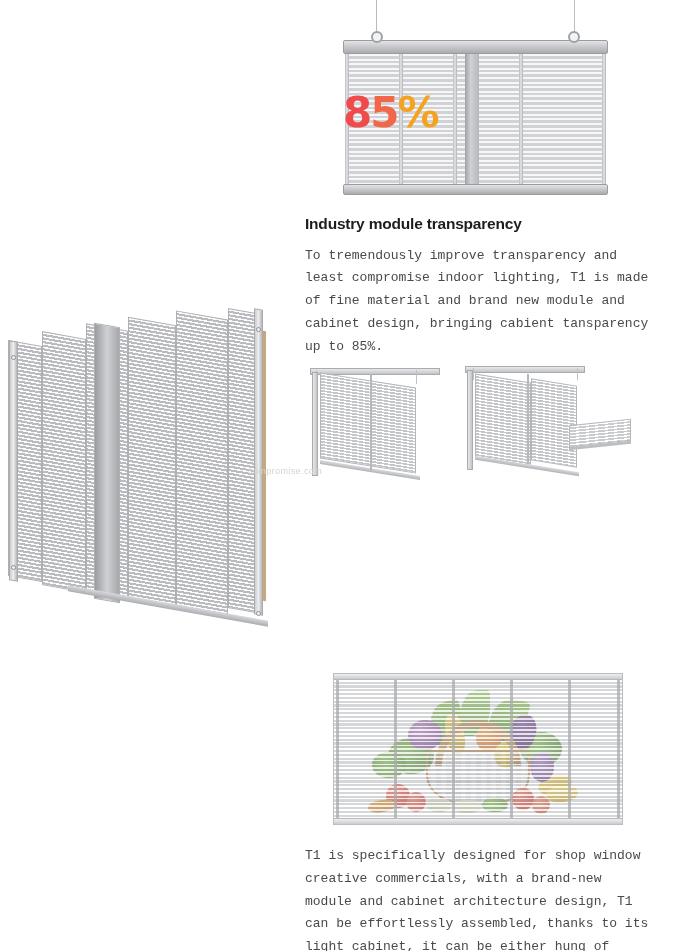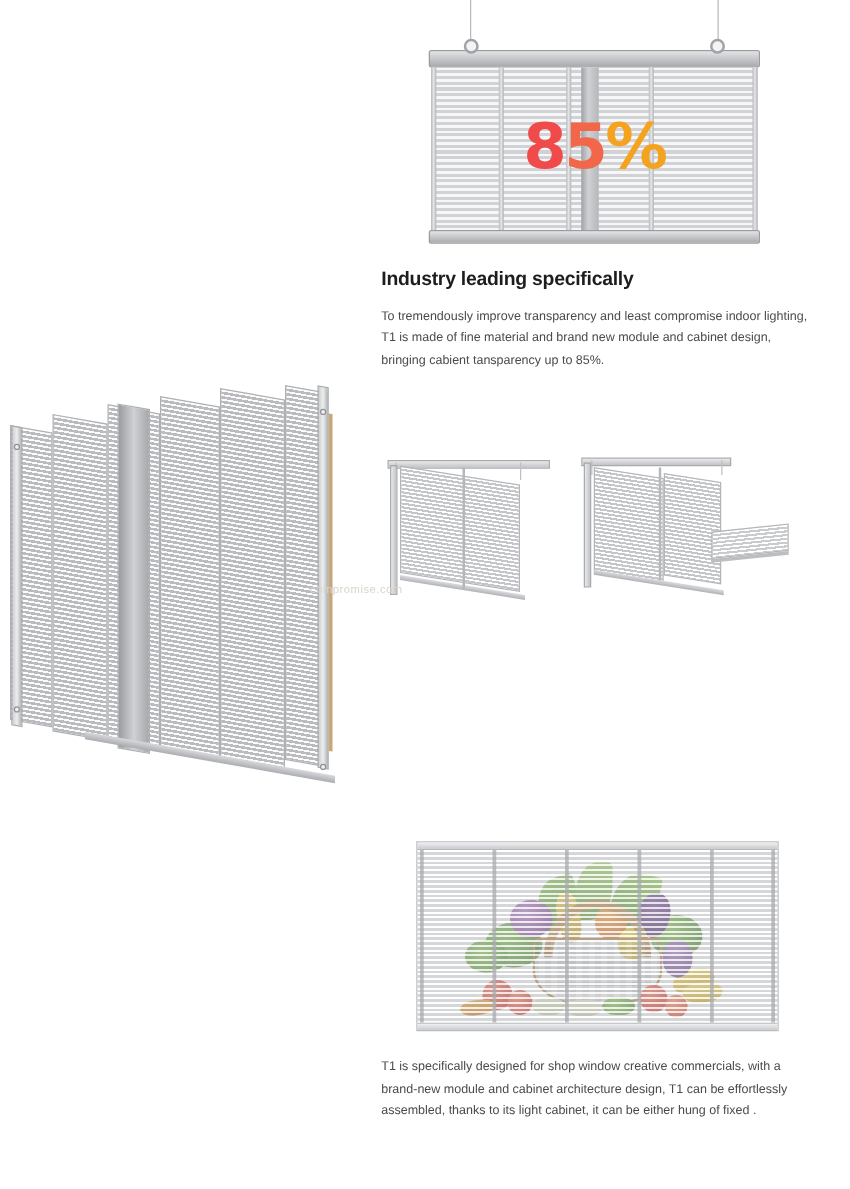--- a/index.html
+++ b/index.html
@@ -21,25 +21,26 @@
 
   .sec-title {
     font-size: 15.5px;
     font-weight: bold;
     color: #1d1d1d;
     letter-spacing: -0.2px;
     margin: 0 0 11px 0;
     line-height: 1.2;
   }
   .sec-body {
-    font-size: 10px;
+    font-size: 13px;
     line-height: 1.75;
     color: #4a4a4a;
     margin: 0;
     max-width: 345px;
+    font-family: Liberation Mono, monospace;
   }
 
   
   #panel1 {
     position: absolute;
     left: 343px; top: 40px;
     width: 265px; height: 155px;
   }
   .bar-top, .bar-bottom {
     position: absolute; left: 0; width: 100%;
@@ -78,24 +79,24 @@
     background: linear-gradient(to right, #b8babd, #e6e7e9, #aeb0b4);
   }
   .v-post.wide {
     width: 14px;
     background: linear-gradient(to right, #9fa1a5, #cfd1d4 40%, #b5b7ba);
   }
 
   .pct {
     position: absolute;
     left: 0; right: 0; top: 52px;
-    text-align: center;
+    text-align: left;
     font-family: "DejaVu Sans", sans-serif;
     font-weight: bold;
-    font-size: 50px;
+    font-size: 42px;
     letter-spacing: -2px;
     line-height: 1;
   }
   .pct .d1 { color: #f04a4a; }
   .pct .d2 { color: #f2674a; }
   .pct .sym { color: #f5a21e; }
 
   
   #panel2 {
     position: absolute;
@@ -246,21 +247,21 @@
     <div class="v-post" style="right:2px;"></div>
 
     <div class="bar-bottom"></div>
 
     <div class="pct">
       <span class="d1">8</span><span class="d2">5</span><span class="sym">%</span>
     </div>
   </div>
 
   <div class="section" id="txt1">
-    <h2 class="sec-title">Industry leading specifically</h2>
+    <h2 class="sec-title">Industry module transparency</h2>
     <p class="sec-body">To tremendously improve transparency and least compromise indoor lighting, T1 is made of fine material and brand new module and cabinet design, bringing cabient tansparency up to 85%.</p>
   </div>
 
   <div id="panel2">
     <div class="array-wrap">
 
       <div class="slab" style="left:0px; top:28px; width:34px; height:236px; transform: skewY(10deg);"></div>
       <div class="edge-post" style="left:1px; top:26px; height:240px; transform: skewY(10deg);"></div>
       <div class="bolt" style="left:3px; top:40px;"></div>
       <div class="bolt" style="left:3px; top:250px;"></div>

